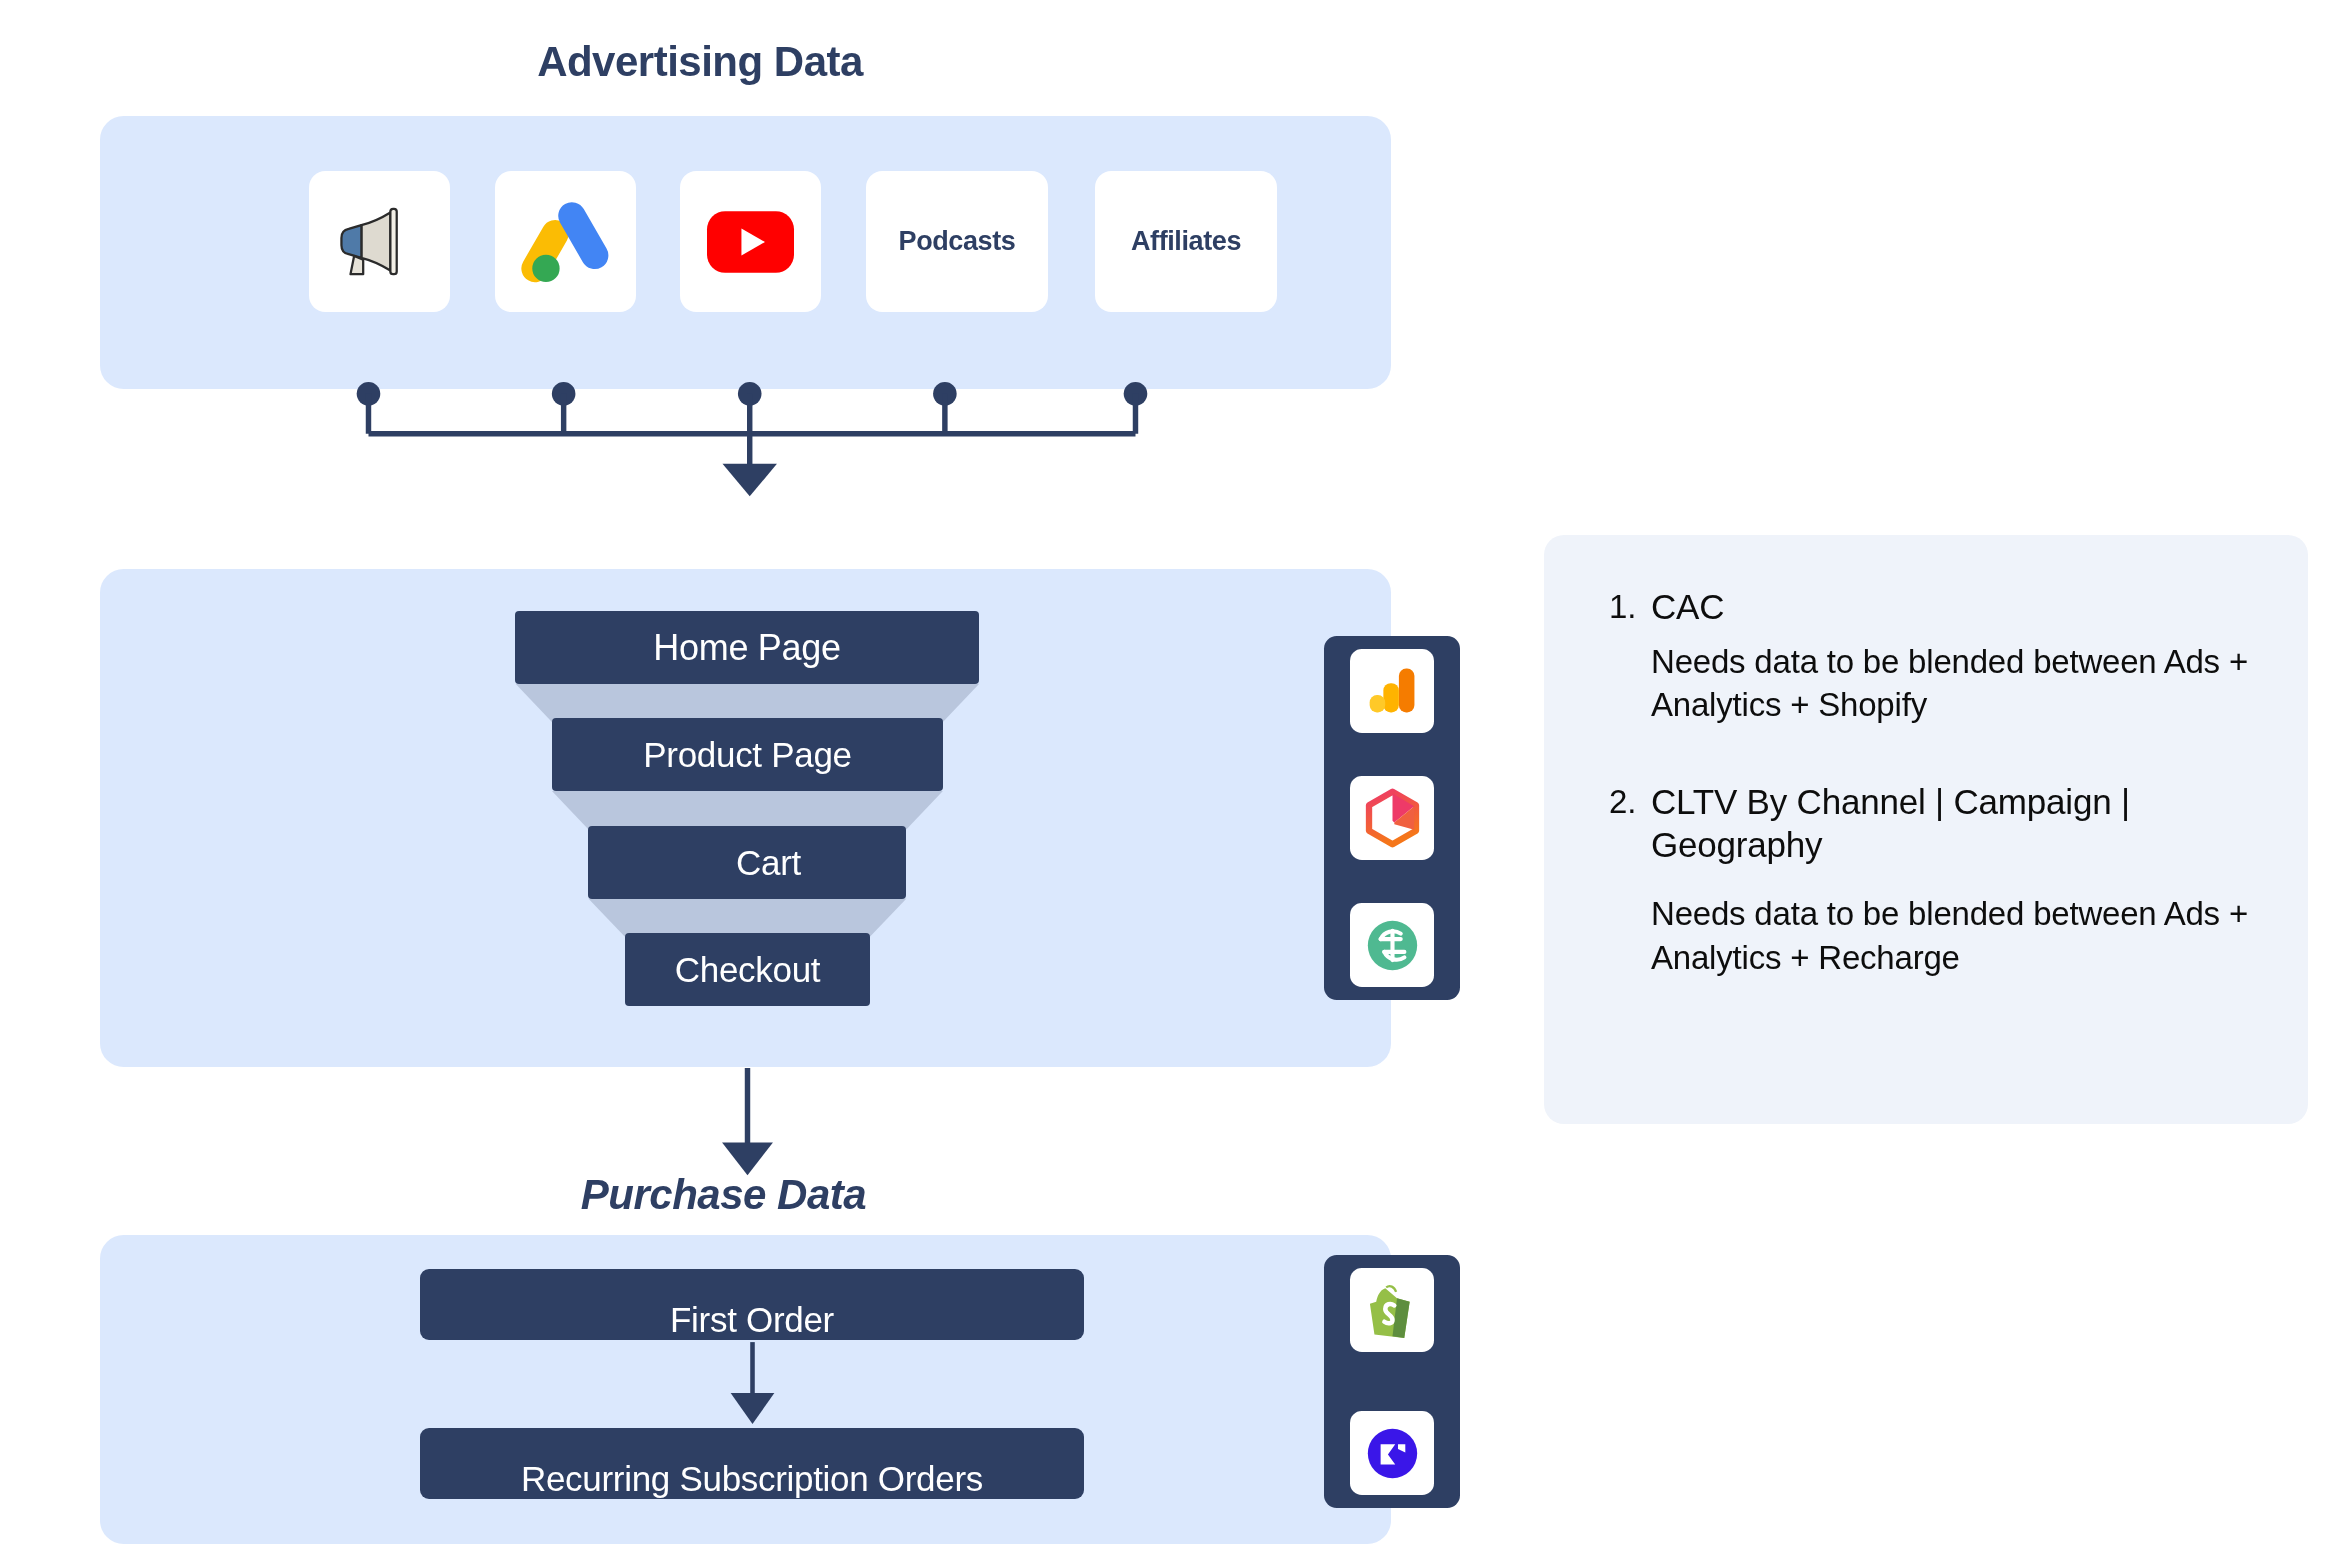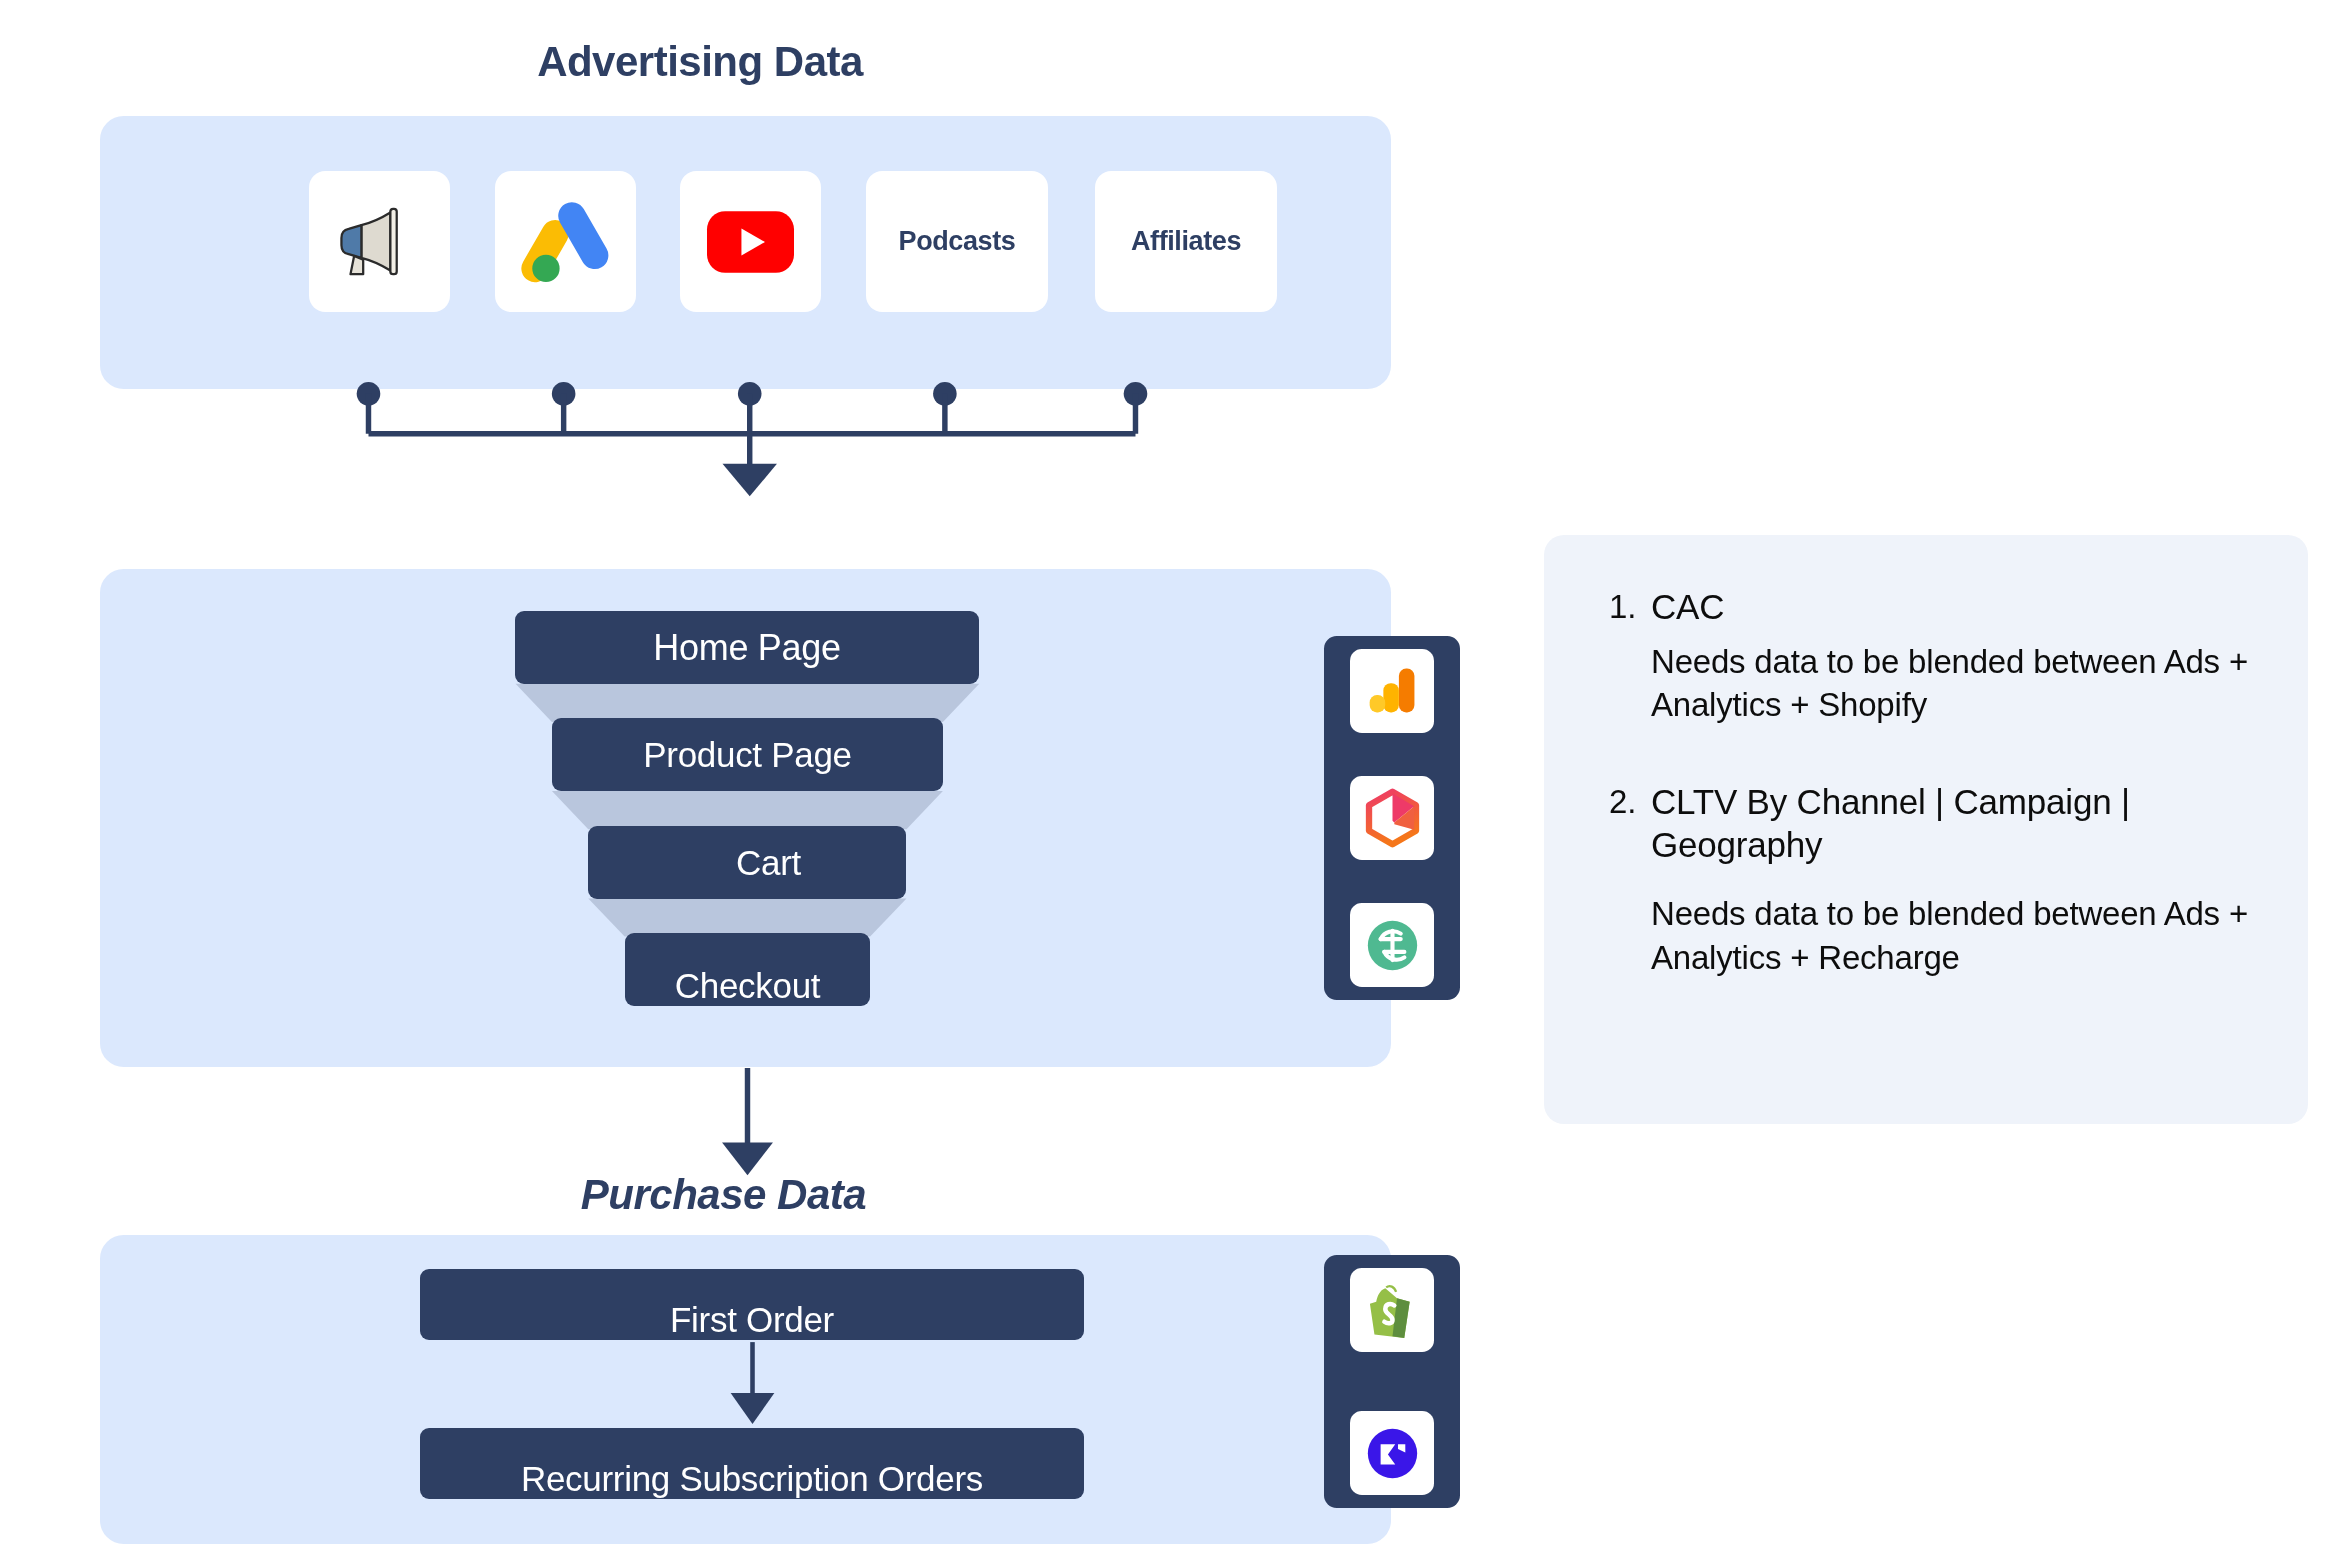--- a/index.html
+++ b/index.html
@@ -40,21 +40,21 @@
     font-size: 27px;
     font-weight: bold;
     color: #2e3f63;
     letter-spacing: -0.4px;
   }
 
   
   .funnel-bar {
     position: absolute;
     background: #2e3f63;
-    border-radius: 9px;
+    border-radius: 4px;
     display: flex;
     align-items: center;
     justify-content: center;
     color: #ffffff;
     letter-spacing: -0.3px;
   }
 
   
   .box {
     position: absolute;
@@ -190,21 +190,21 @@
   </div>
 
   <div class="funnel-bar" style="left:532px; top:718px; width:391px; height:73px; font-size:35px;">
     <span>Product Page</span>
   </div>
 
   <div class="funnel-bar" style="left:568px; top:826px; width:318px; height:73px; font-size:35px;padding-left:43px;">
     <span>Cart</span>
   </div>
 
-  <div class="funnel-bar" style="left:605px; top:933px; width:245px; height:73px; font-size:35px;align-items:flex-end;">
+  <div class="funnel-bar" style="left:605px; top:933px; width:245px; height:73px; font-size:35px;">
     <span>Checkout</span>
   </div>
 
   <div class="rail" style="left:1304px; top:636px; width:136px; height:364px; gap:16.4px;">
     <div class="rail-tile">
       <span>
         <svg width="53" height="53" viewBox="0 0 58 58">
           <rect x="36" y="5" width="17" height="48" rx="8" fill="#f57c00"></rect>
           <rect x="19" y="21" width="17" height="32" rx="8" fill="#ffb300"></rect>
           <rect x="4" y="34" width="17" height="19" rx="8" fill="#ffc928"></rect>

